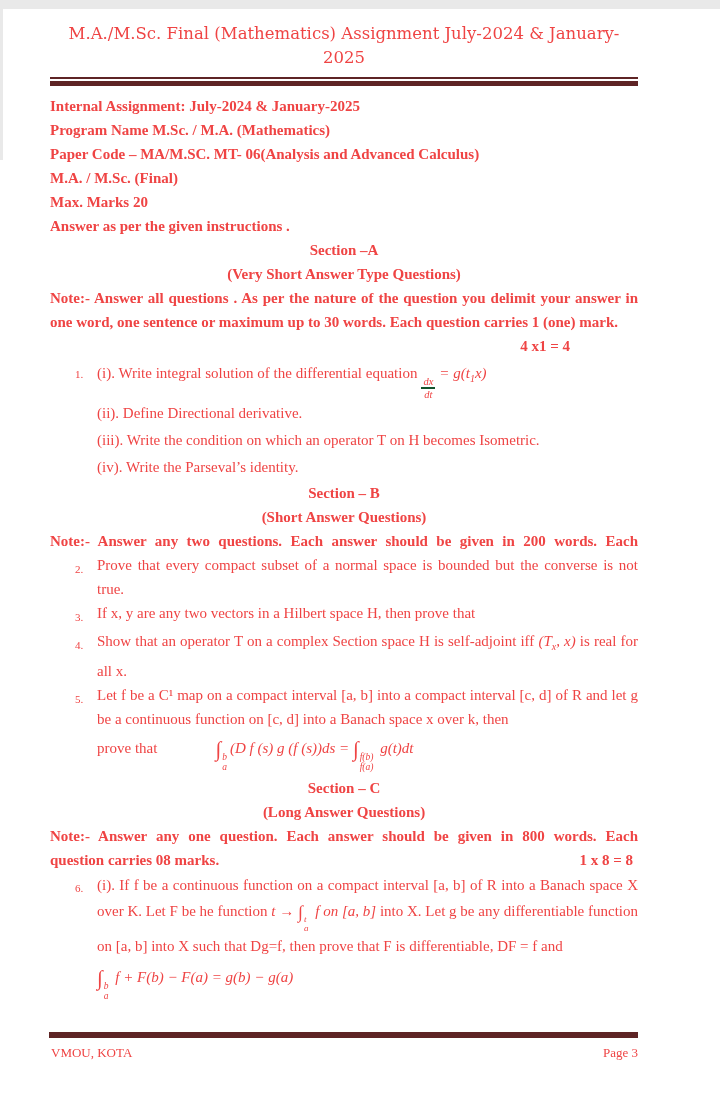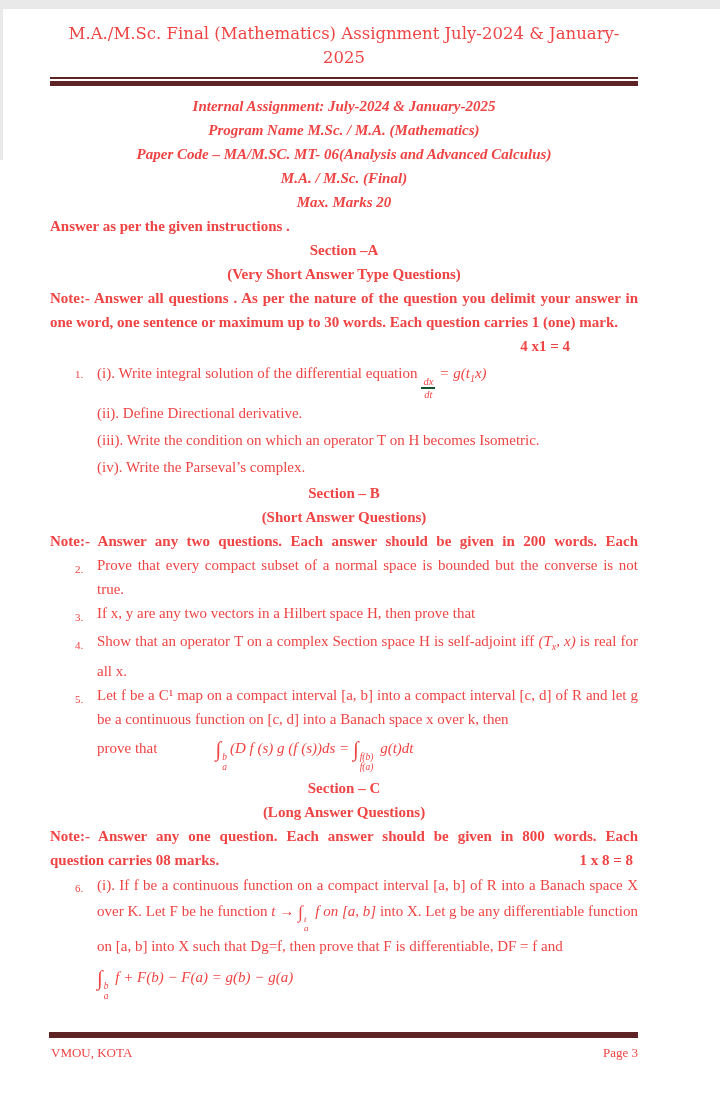--- a/index.html
+++ b/index.html
@@ -14,21 +14,21 @@
   .leftedge { position:absolute; left:0; top:0; width:3px; height:160px; background: var(--edge); }
 
   .header { padding: 13px 82px 0 50px; }
   .htitle { text-align: center; font-family: "DejaVu Serif", serif; font-size: 16.5px; line-height: 24px; }
   .hrule { margin-top: 7px; }
   .hrule-thin { height: 2px; background: var(--accent); }
   .hrule-gap { height: 2px; }
   .hrule-thick { height: 5px; background: var(--accent); }
 
   .content { padding: 8px 82px 0 50px; }
-  .cbold { font-weight: bold; text-align: center; font-style: italic; }
+  .cbold { font-weight: bold; text-align: left; }
   .sec-title, .sec-sub { font-weight: bold; text-align: center; }
   .note-line { font-weight: bold; text-align: justify; }
   .jline { text-align: justify; text-align-last: justify; }
   .note-row2 { display: flex; font-weight: bold; }
   .marks-inline-b { margin-left: auto; padding-right: 15px; }
   .marks-inline-c { margin-left: auto; padding-right: 5px; }
   .marks-a { text-align: right; padding-right: 68px; font-weight: bold; }
 
   .q { display: flex; }
   .qnum { width: 47px; min-width:47px; padding-left: 25px; font-size: 11px; padding-top: 4px; }
@@ -94,21 +94,21 @@
       <div class="qnum">1.</div>
       <div class="qbody">
         <div class="q1-item first">
           <span>(i). Write integral solution of the differential equation</span><span class="frac">
               <span class="num">dx</span>
               <span class="den">dt</span>
             </span><span class="mathi">=</span>&nbsp;<span class="mathi">g(t</span><sub class="msub mathi">1</sub><span class="mathi">x)</span>
         </div>
         <div class="q1-item">(ii). Define Directional derivative.</div>
         <div class="q1-item">(iii). Write the condition on which an operator T on H becomes Isometric.</div>
-        <div class="q1-item">(iv). Write the Parseval’s complex.</div>
+        <div class="q1-item">(iv). Write the Parseval’s identity.</div>
       </div>
     </div>
 
     <div class="sec-title">Section – B</div>
     <div class="sec-sub">(Short Answer Questions)</div>
     <div class="note-line jline">Note:- Answer any two questions. Each answer should be given in 200 words. Each</div>
 
     <div class="q">
       <div class="qnum">2.</div>
       <div class="qbody">Prove that every compact subset of a normal space is bounded but the converse is not true.</div>

